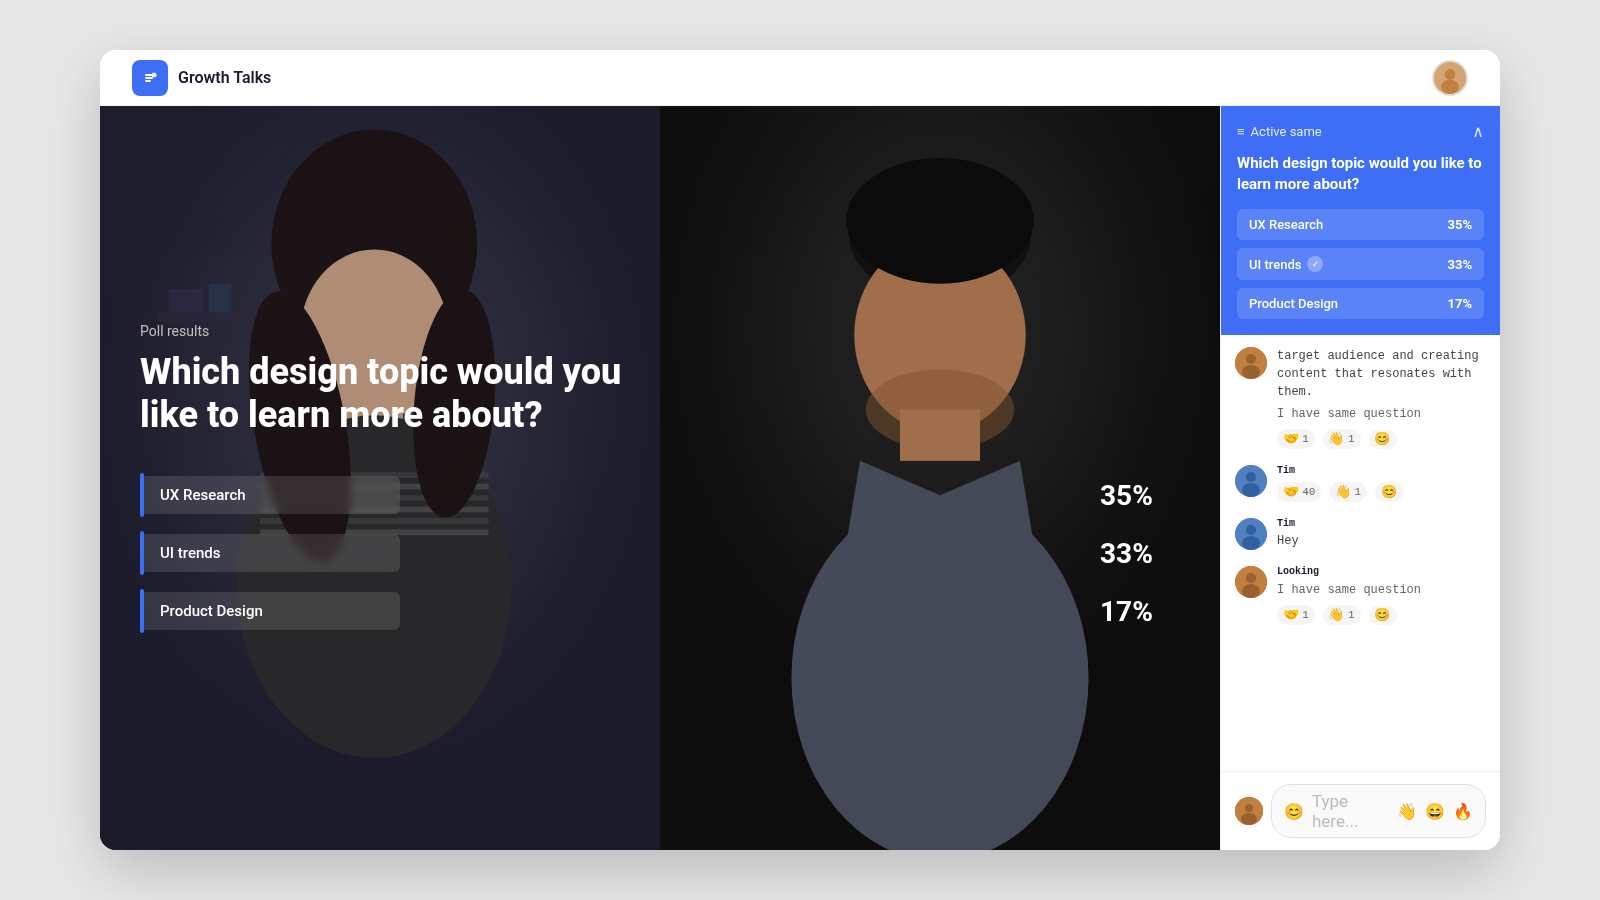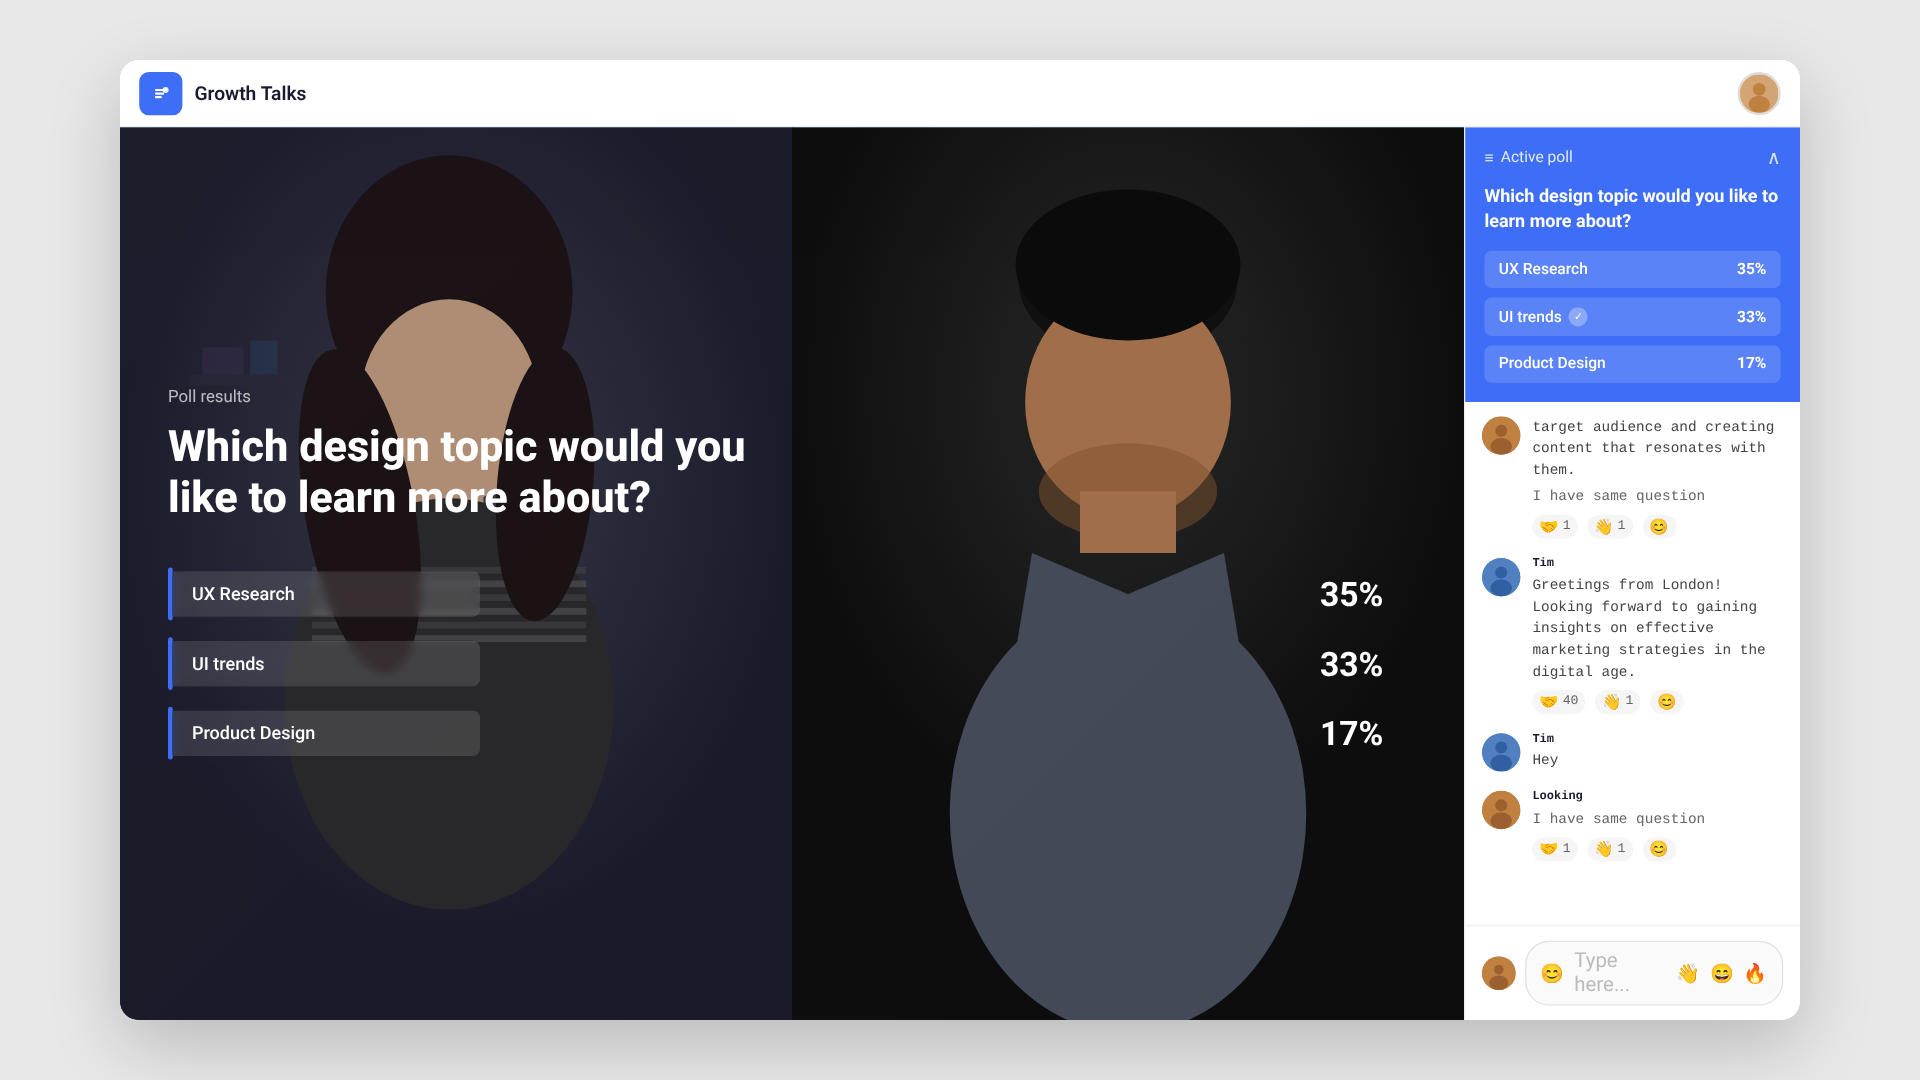--- a/index.html
+++ b/index.html
@@ -19,21 +19,21 @@
       overflow: hidden;
       box-shadow: 0 20px 60px rgba(0,0,0,0.2);
       display: flex;
       flex-direction: column;
     }
     
     .header {
       display: flex;
       align-items: center;
       justify-content: space-between;
-      padding: 0 16px;
+      padding: 0 32px;
       height: 56px;
       background: #fff;
       border-bottom: 1px solid #f0f0f0;
       flex-shrink: 0;
     }
     .header-left {
       display: flex;
       align-items: center;
       gap: 10px;
     }
@@ -70,21 +70,21 @@
     
     .main-content {
       display: flex;
       flex: 1;
       overflow: hidden;
     }
     
     .video-area {
       flex: 1;
       position: relative;
-      background: #0c4a6e;
+      background: #7f1d1d;
       overflow: hidden;
     }
     .video-split {
       display: flex;
       width: 100%;
       height: 100%;
     }
     .video-left {
       flex: 1;
       background: linear-gradient(135deg, #2a2a3a 0%, #1a1a2a 100%);
@@ -476,21 +476,21 @@
         </div>
       </div>
     </div>
 
     <div class="sidebar">
 
       <div class="active-poll-panel">
         <div class="active-poll-header">
           <div class="active-poll-label">
             <span class="poll-bar-icon">≡</span>
-            <span>Active poll</span>
+            <span>Active same</span>
           </div>
           <span class="minimize-icon">∧</span>
         </div>
         <div class="active-poll-title">Which design topic would you like to learn more about?</div>
         <div class="poll-sidebar-options">
 
           <div class="poll-sidebar-option">
             <span class="poll-sidebar-option-label">UX Research</span>
             <span class="poll-sidebar-option-pct">35%</span>
           </div>
@@ -544,21 +544,20 @@
         <div class="chat-message">
           <div class="chat-avatar avatar-tim">
             <svg width="32" height="32" viewBox="0 0 32 32">
               <circle cx="16" cy="16" r="16" fill="#5080c0"></circle>
               <circle cx="16" cy="12" r="5" fill="#3060a0"></circle>
               <ellipse cx="16" cy="25" rx="9" ry="7" fill="#3060a0"></ellipse>
             </svg>
           </div>
           <div class="chat-content">
             <div class="chat-name">Tim</div>
-            <div class="chat-text">Greetings from London! Looking forward to gaining insights on effective marketing strategies in the digital age.</div>
             <div class="chat-reactions">
               <div class="reaction">
                 <span class="reaction-emoji">🤝</span>
                   <span>40</span>
               </div>
               <div class="reaction">
                 <span class="reaction-emoji">👋</span>
                   <span>1</span>
               </div>
               <div class="reaction">

